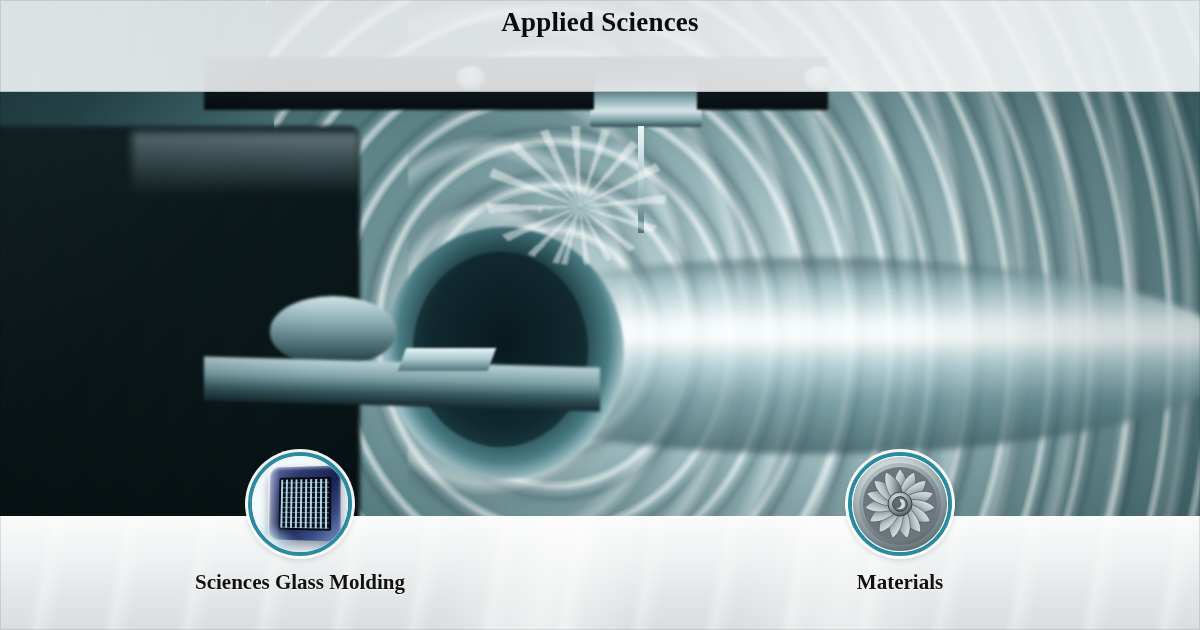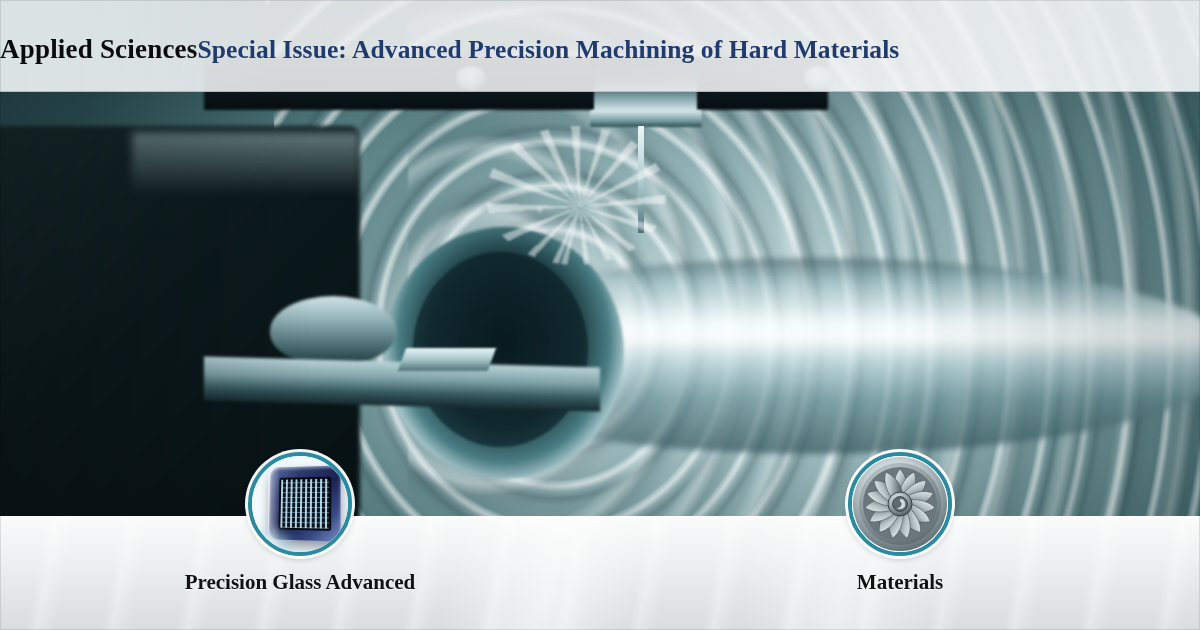--- a/index.html
+++ b/index.html
@@ -216,21 +216,21 @@
     width:1200px; height:92px;
     background:
       linear-gradient(90deg,
         rgba(233,240,241,0.93) 0%,
         rgba(238,243,244,0.90) 11%,
         rgba(245,245,246,0.86) 24%,
         rgba(241,241,243,0.88) 52%,
         rgba(246,247,248,0.90) 78%,
         rgba(240,244,245,0.92) 100%);
     border-bottom:1px solid rgba(120,150,155,0.45);
-    display:flex; flex-direction:row;
+    display:flex; flex-direction:column;
     align-items:center; justify-content:flex-start;
     padding-top:6px;
   }
   .header-title{
     font-size:27px;
     font-weight:bold;
     color:#0b0b0b;
     letter-spacing:.2px;
     line-height:32px;
     font-family:"Liberation Serif", serif;
@@ -419,38 +419,37 @@
     <div class="insert"></div>
     <div class="photo-grade"></div>
   </div>
 
   <div class="bottom-band">
     <div class="band-swoosh"></div>
   </div>
 
   <div class="header">
     <div class="header-title">Applied Sciences</div>
-    <div class="header-subtitle">Special Issue: Advanced Precision Machining of Hard Materials</div>
   </div>
 
   <div class="badges">
 
     <div class="badge">
       <div class="badge-circle">
         <div class="ico-glass">
           <div class="gm-outer">
             <div class="gm-inner">
               <div class="gm-grid"></div>
             </div>
           </div>
           <div class="gm-edge"></div>
           <div class="gm-shine"></div>
         </div>
       </div>
-      <div class="badge-label">Precision Glass Advanced</div>
+      <div class="badge-label">Sciences Glass Molding</div>
     </div>
 
 
     <div class="badge">
       <div class="badge-circle">
         <div class="ico-turbine">
           <svg width="100" height="100" viewBox="0 0 100 100" aria-hidden="true">
             <defs>
               <radialGradient id="tRim" cx="45%" cy="35%" r="70%">
                 <stop offset="0%" stop-color="#fbfdfd"></stop>

